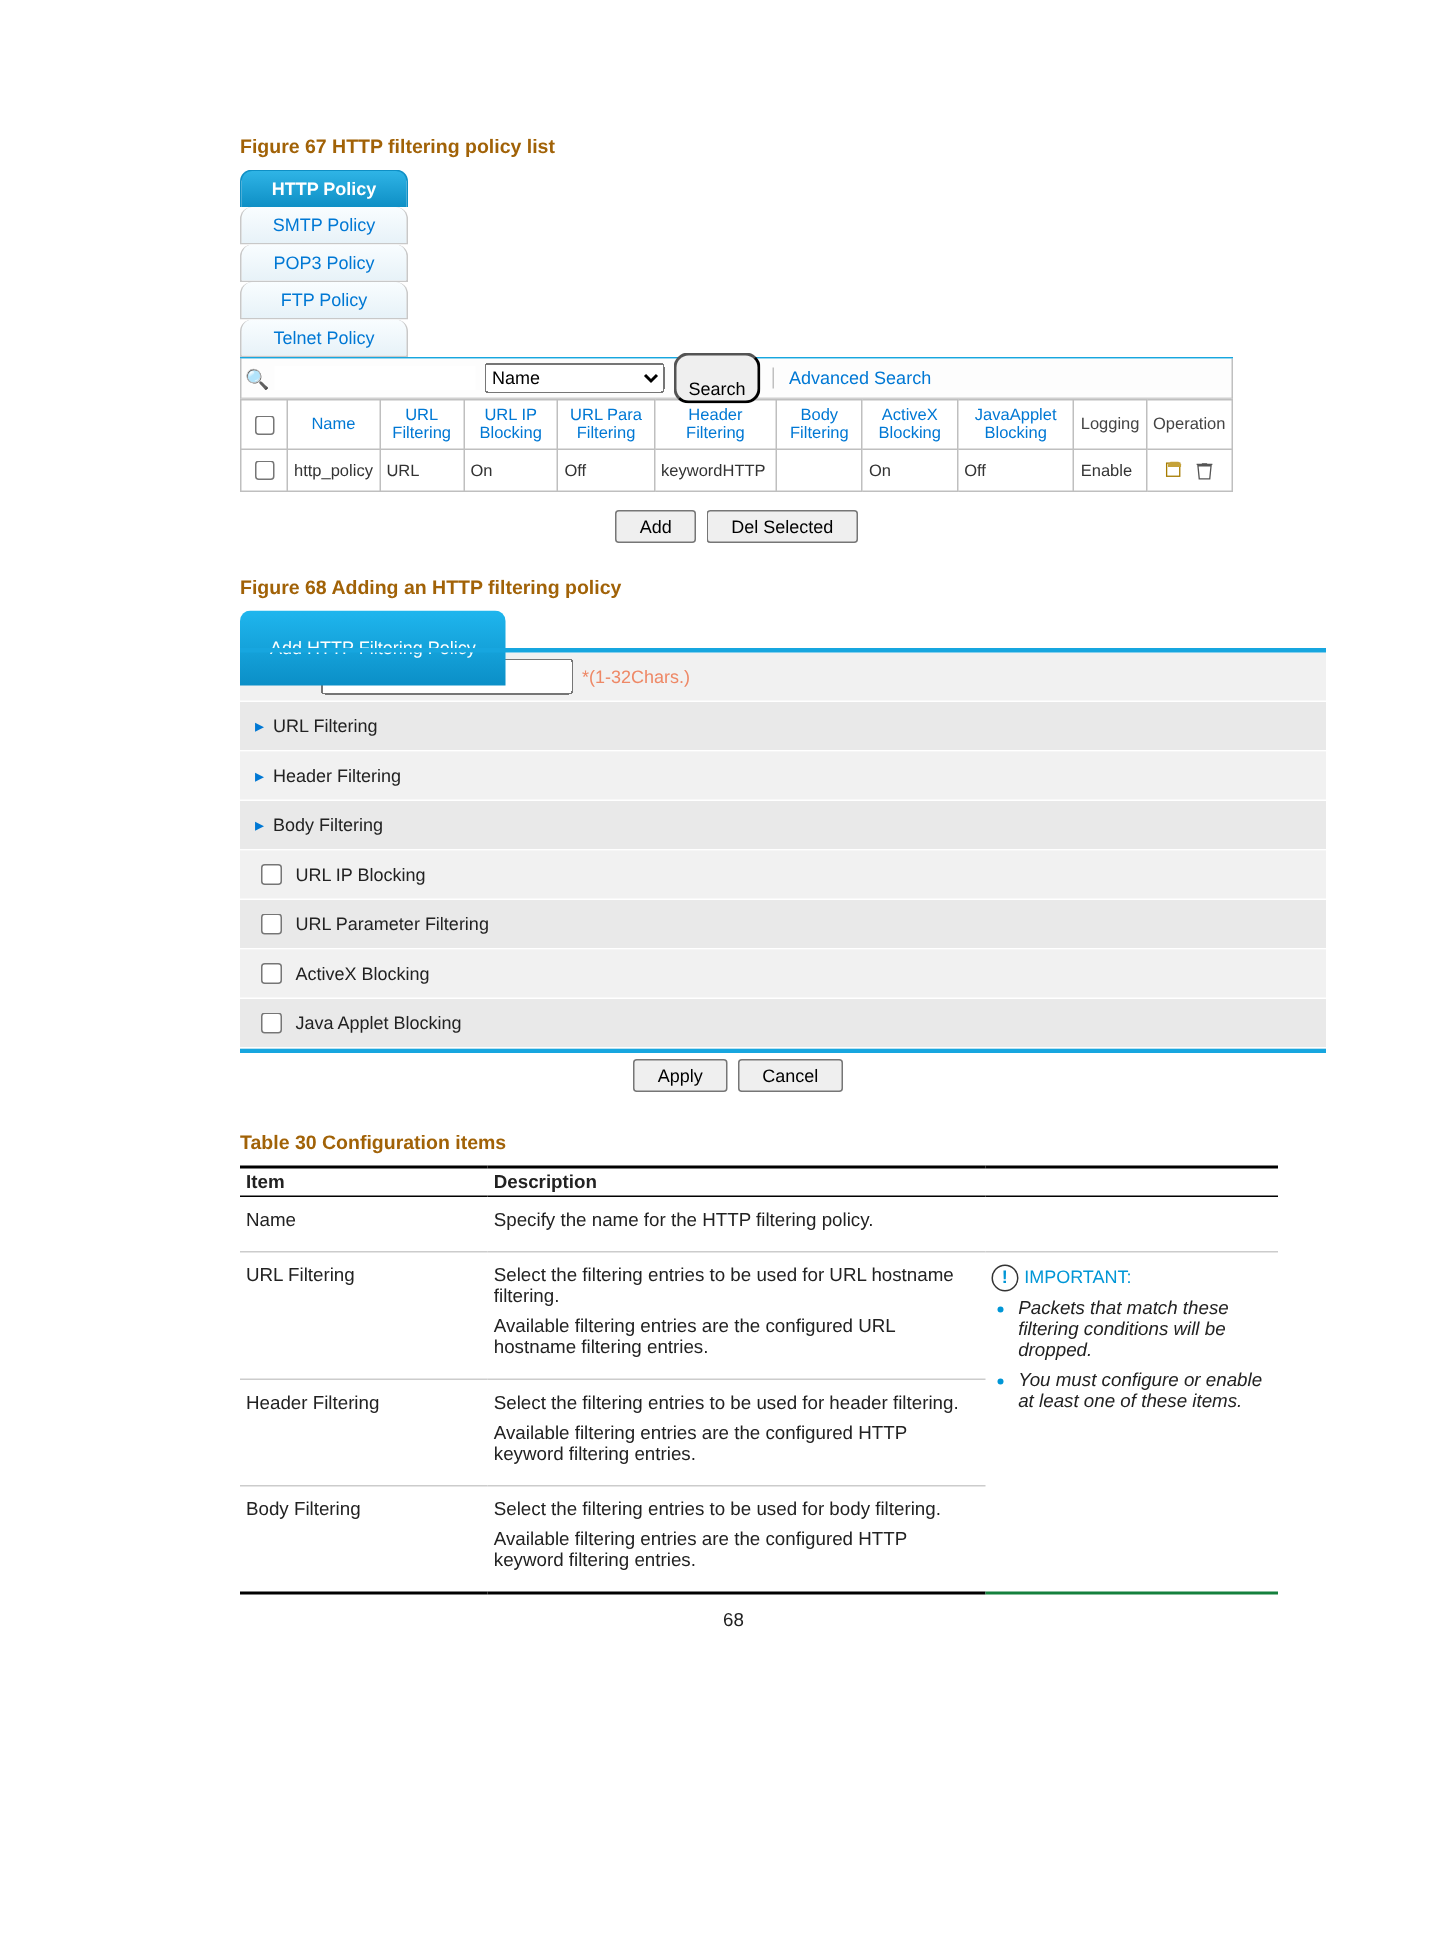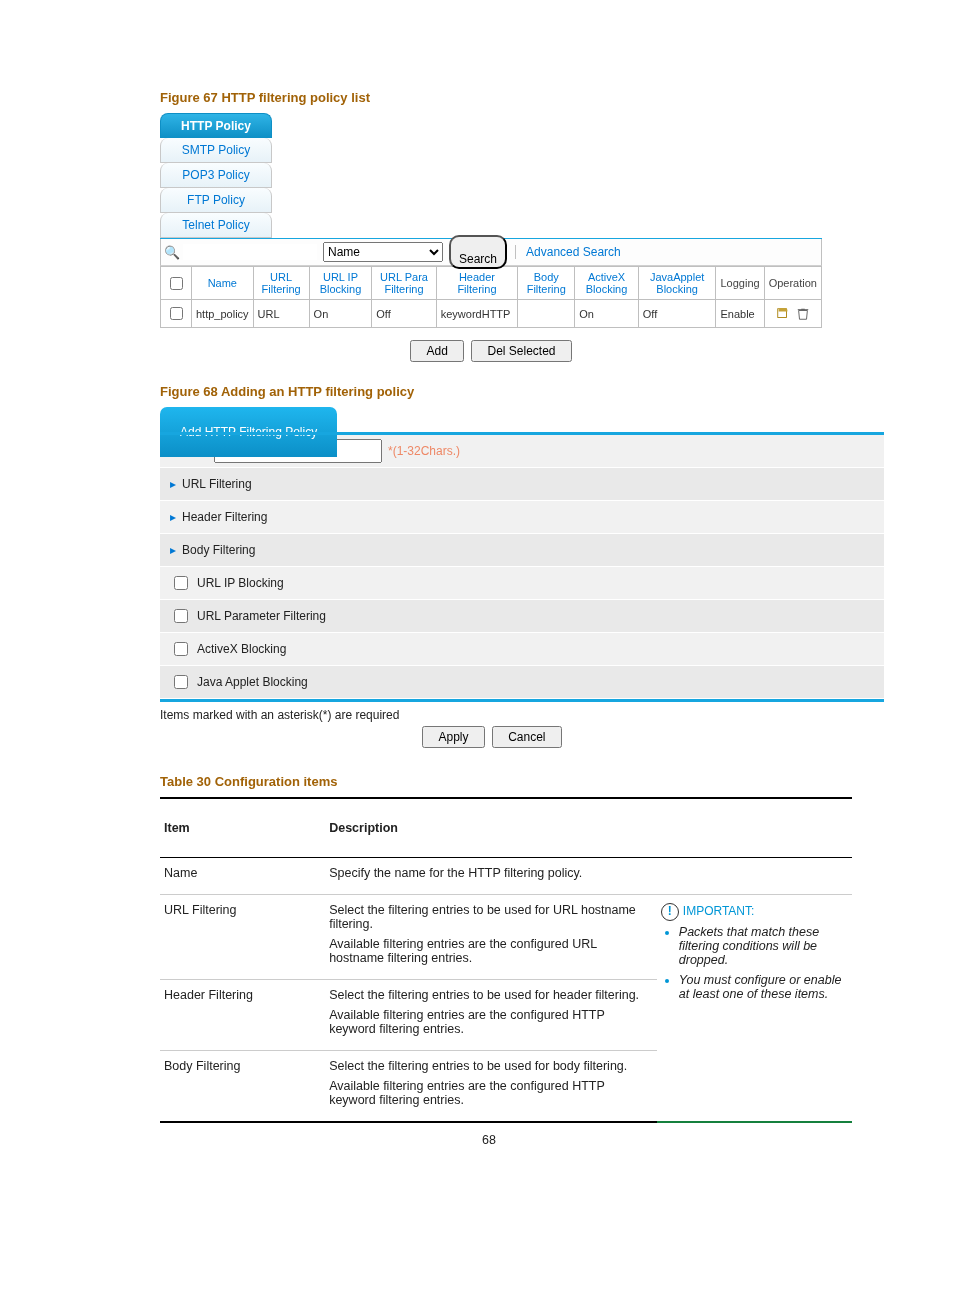--- a/index.html
+++ b/index.html
@@ -154,21 +154,21 @@
 
   .panel-note{font-size:12px;margin-top:6px;}
   .panel-btns{text-align:center;margin-top:4px;}
 
   
   .cfg-table{
     border-collapse:collapse;width:692px;margin-top:8px;font-size:12.5px;
   }
   .cfg-table th{
     text-align:left;border-top:2px solid #000;border-bottom:1px solid #000;
-    padding:22px 4px;font-weight:bold;
+    padding:2px 4px;font-weight:bold;
   }
   .cfg-table td{
     border-bottom:1px solid #ccc;padding:8px 4px;vertical-align:top;
   }
   .cfg-table tr.last td{border-bottom:2px solid #000;}
   .cfg-table td.item{width:160px;}
   .cfg-table td.desc{width:330px;}
   .cfg-table td.note{width:190px;border-left:none;border-bottom:2px solid #15803d;}
   .cfg-table td p{margin:0 0 6px 0;}
   .important-head{color:#0096d6;font-size:12px;}
@@ -307,21 +307,20 @@
           </label>
       </div>
       <div class="row alt">
         <label class="chk">
             <input type="checkbox" style="">
           <span>Java Applet Blocking</span>
           </label>
       </div>
     </div>
   </div>
-  <div class="panel-note">Items marked with an asterisk(*) are required</div>
   <div class="panel-btns">
     <button class="btn2">Apply</button>
     <button class="btn2">Cancel</button>
   </div>
 
   <div style="height:26px;"></div>
   <div class="caption">Table 30 Configuration items</div>
 
   <table class="cfg-table">
     <thead>

